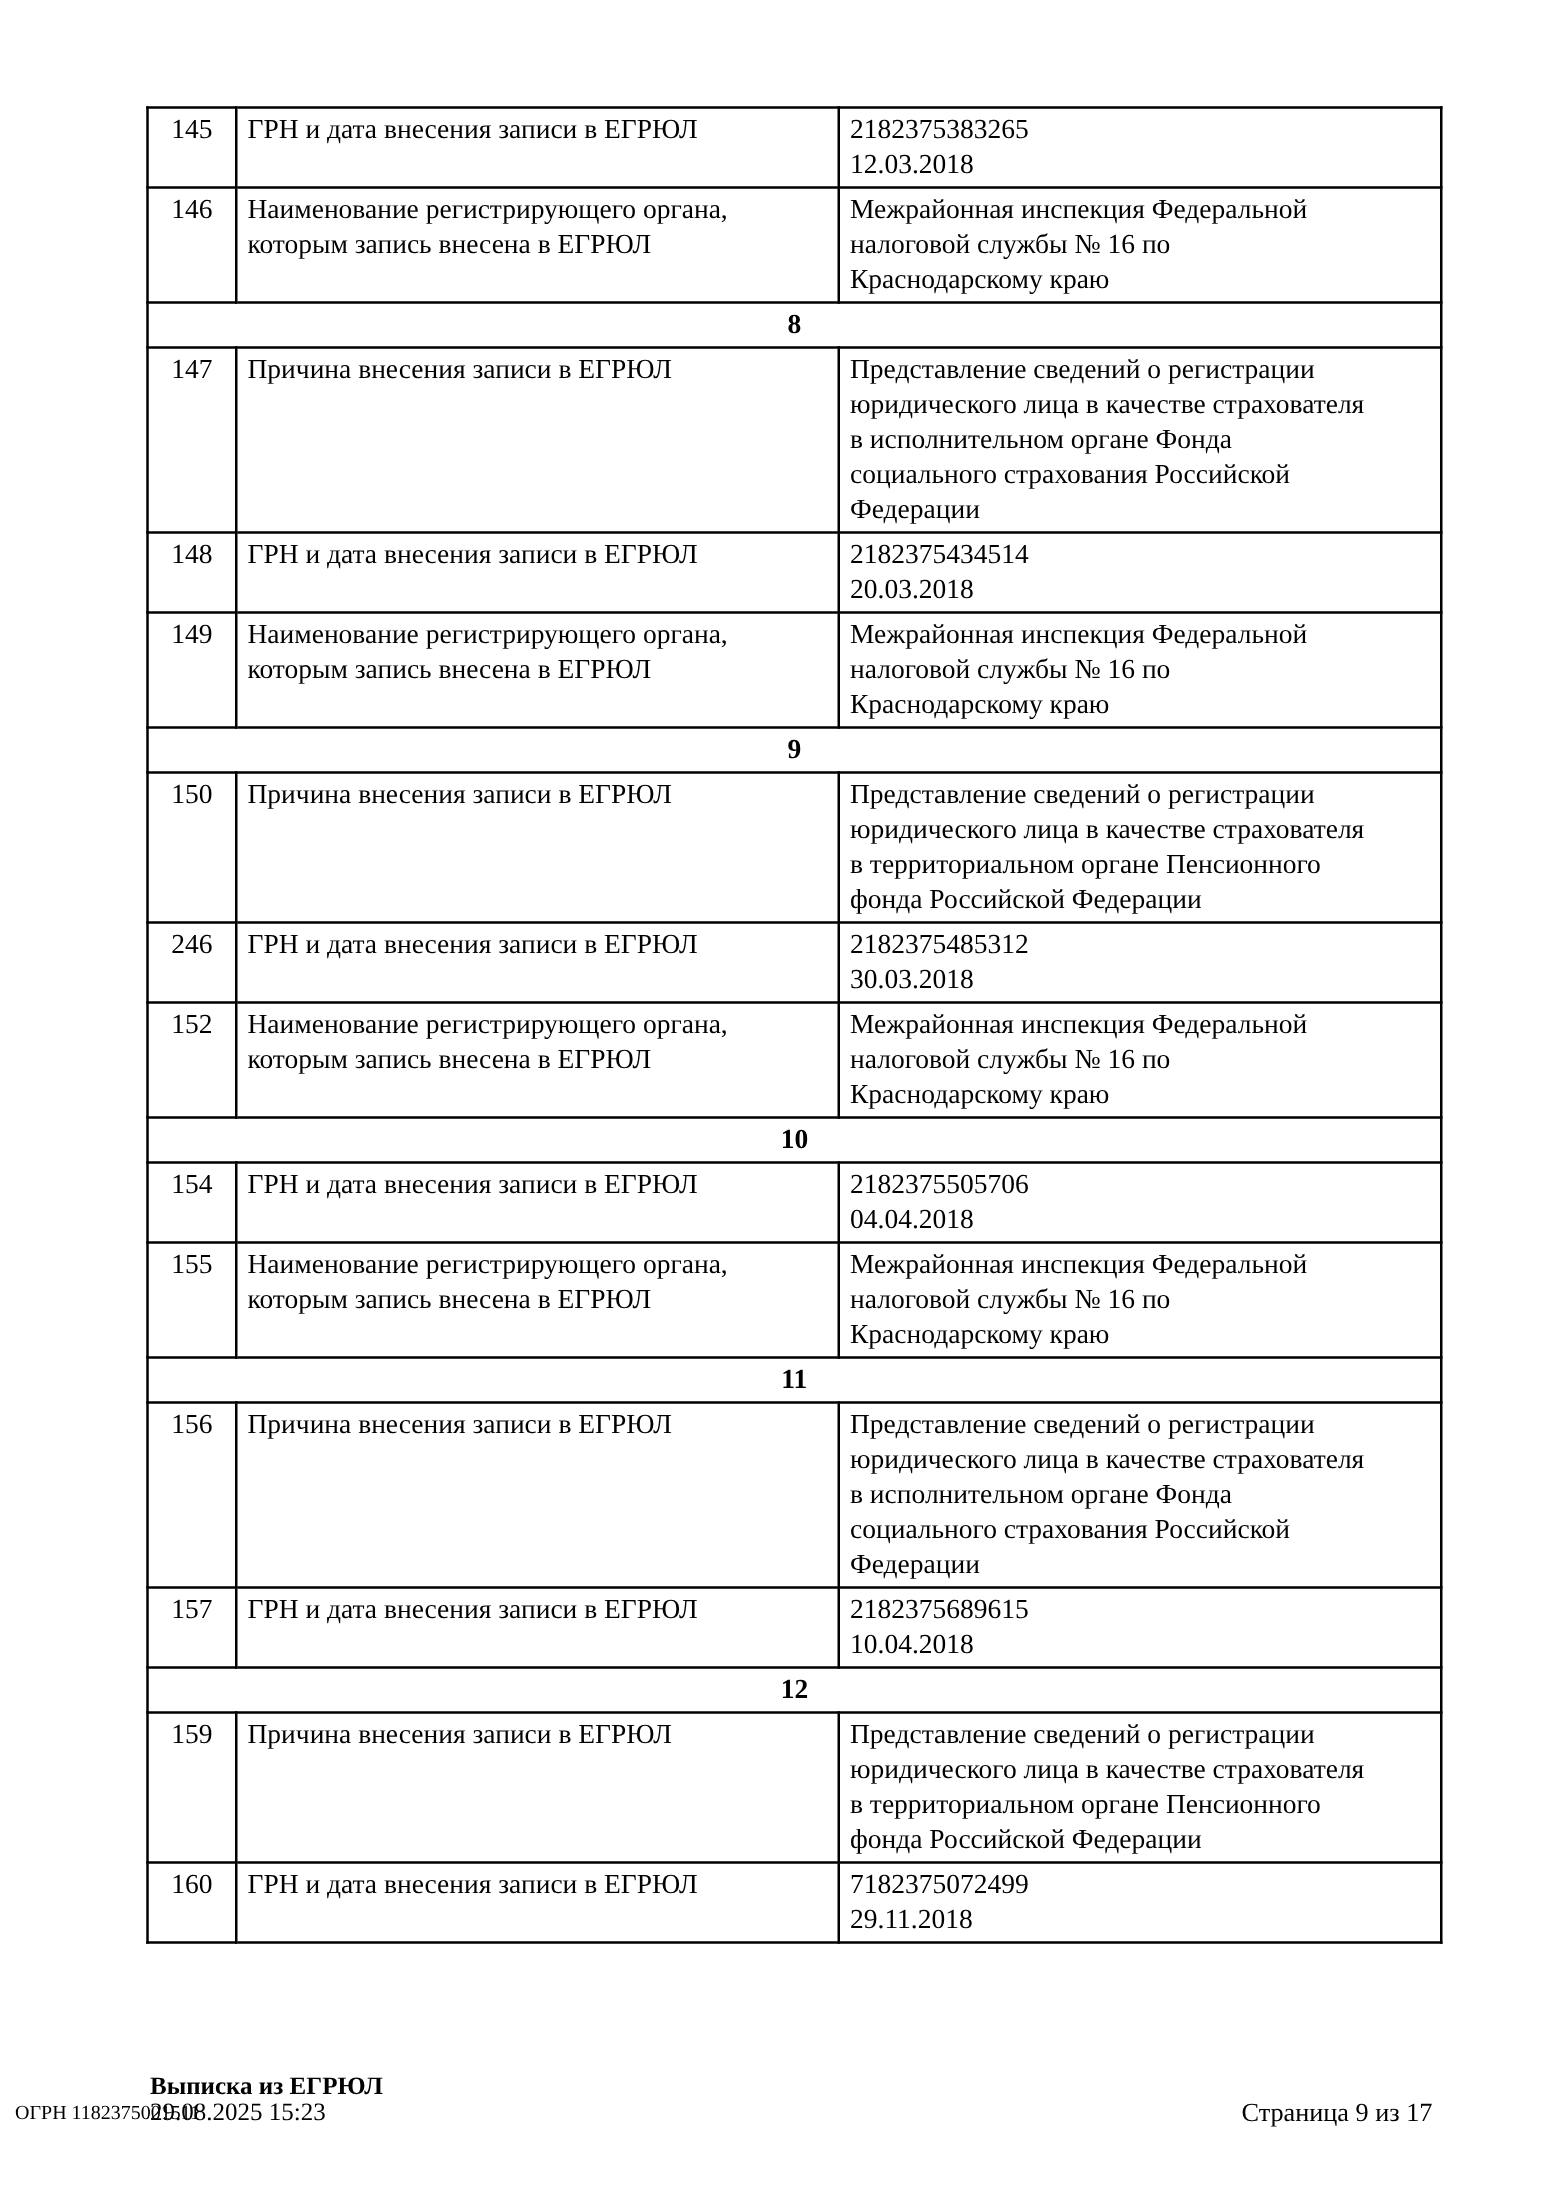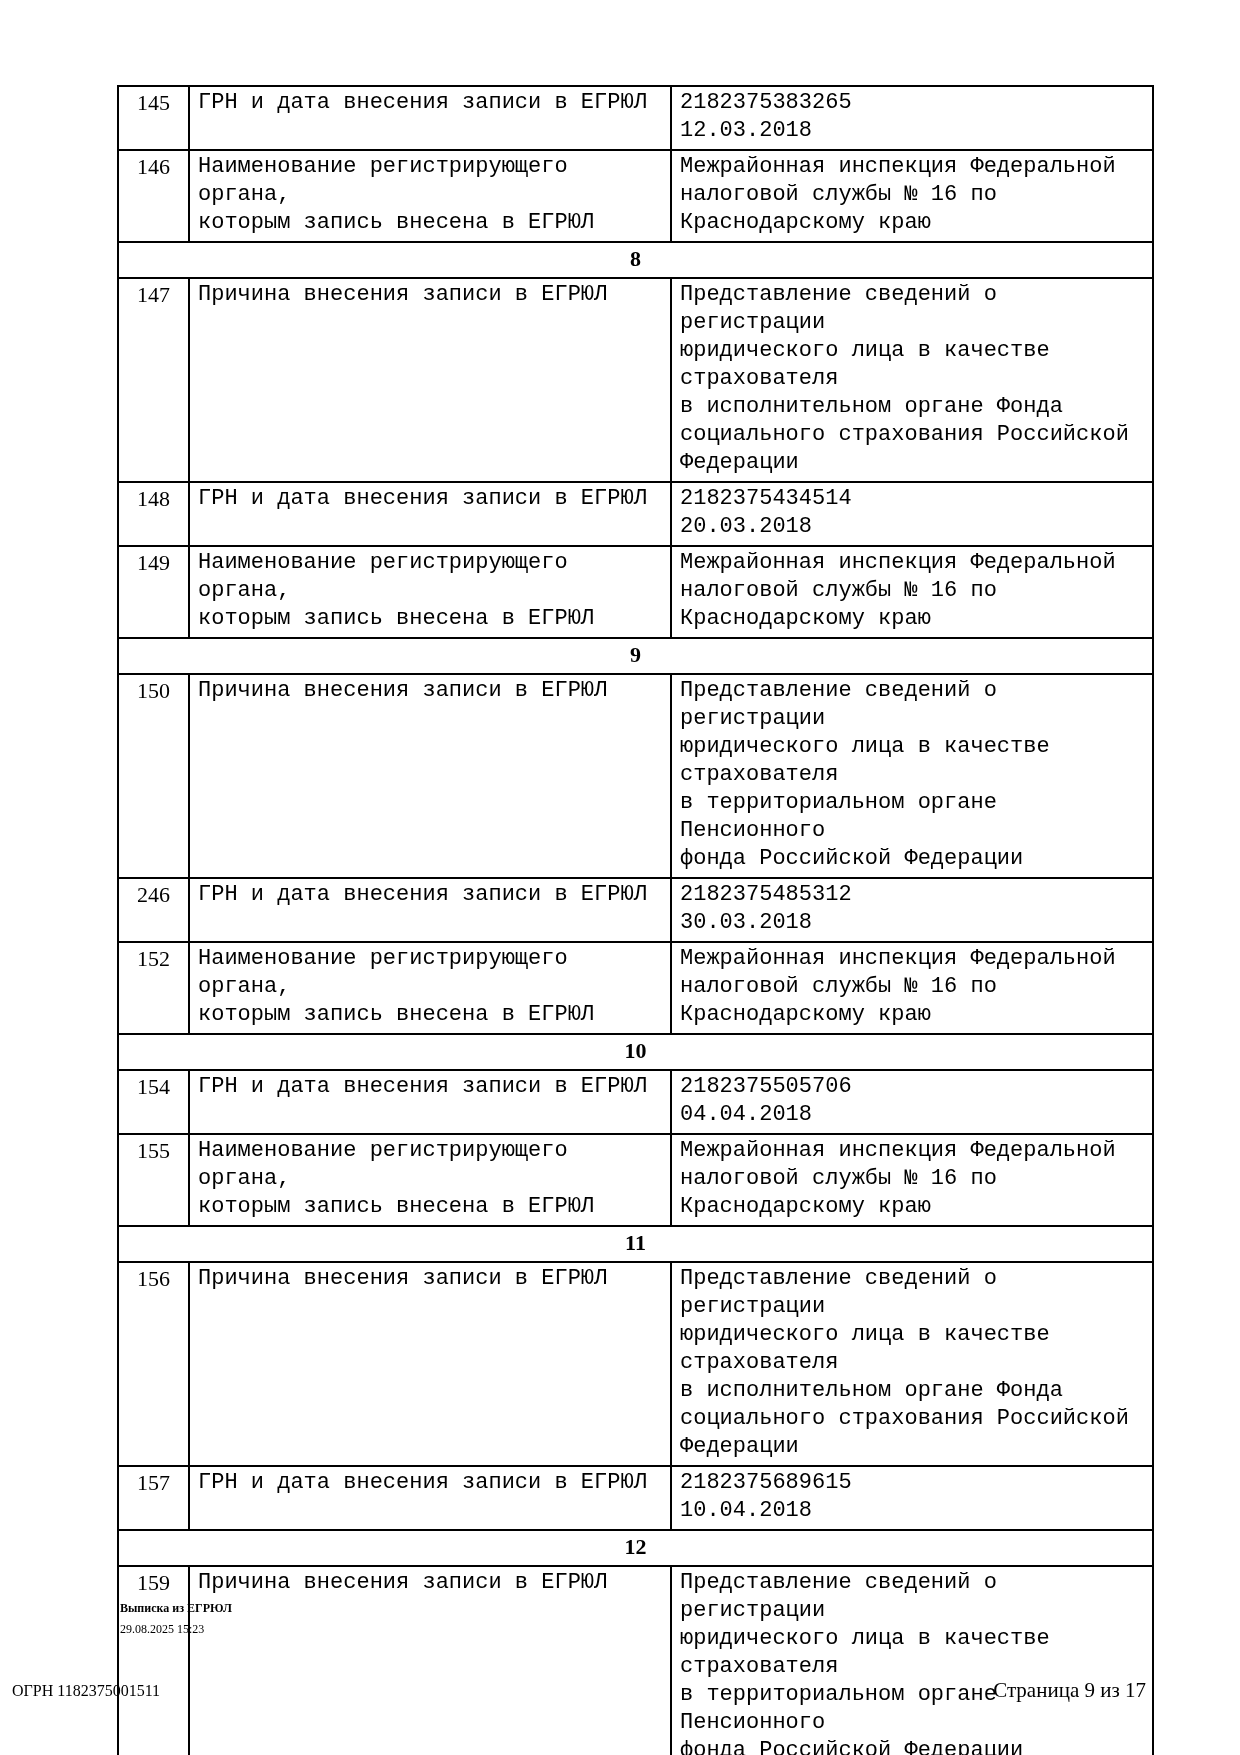--- a/index.html
+++ b/index.html
@@ -33,34 +33,33 @@
     font-size: 22px;
     line-height: 28px;
   }
   td.cell-num {
     text-align: center;
     padding: 2px 4px 4px 4px;
   }
   td.cell-label, td.cell-value {
     padding: 2px 8px 4px 8px;
     white-space: pre-line;
-    font-family: Liberation Mono, monospace;
   }
   tr.section-row td {
     text-align: center;
     font-weight: bold;
     padding: 2px 4px 4px 4px;
     font-size: 22px;
     line-height: 28px;
   }
   .footer-left {
     position: absolute;
     left: 120px;
-    top: 1598px;
-    font-size: 12px;
+    top: 1659px;
+    font-size: 20px;
     line-height: 21px;
   }
   .footer-title { font-weight: bold; }
   .footer-center {
     position: absolute;
     left: 0;
     top: 1680px;
     width: 1124px;
     text-align: left;
     font-size: 16px;

